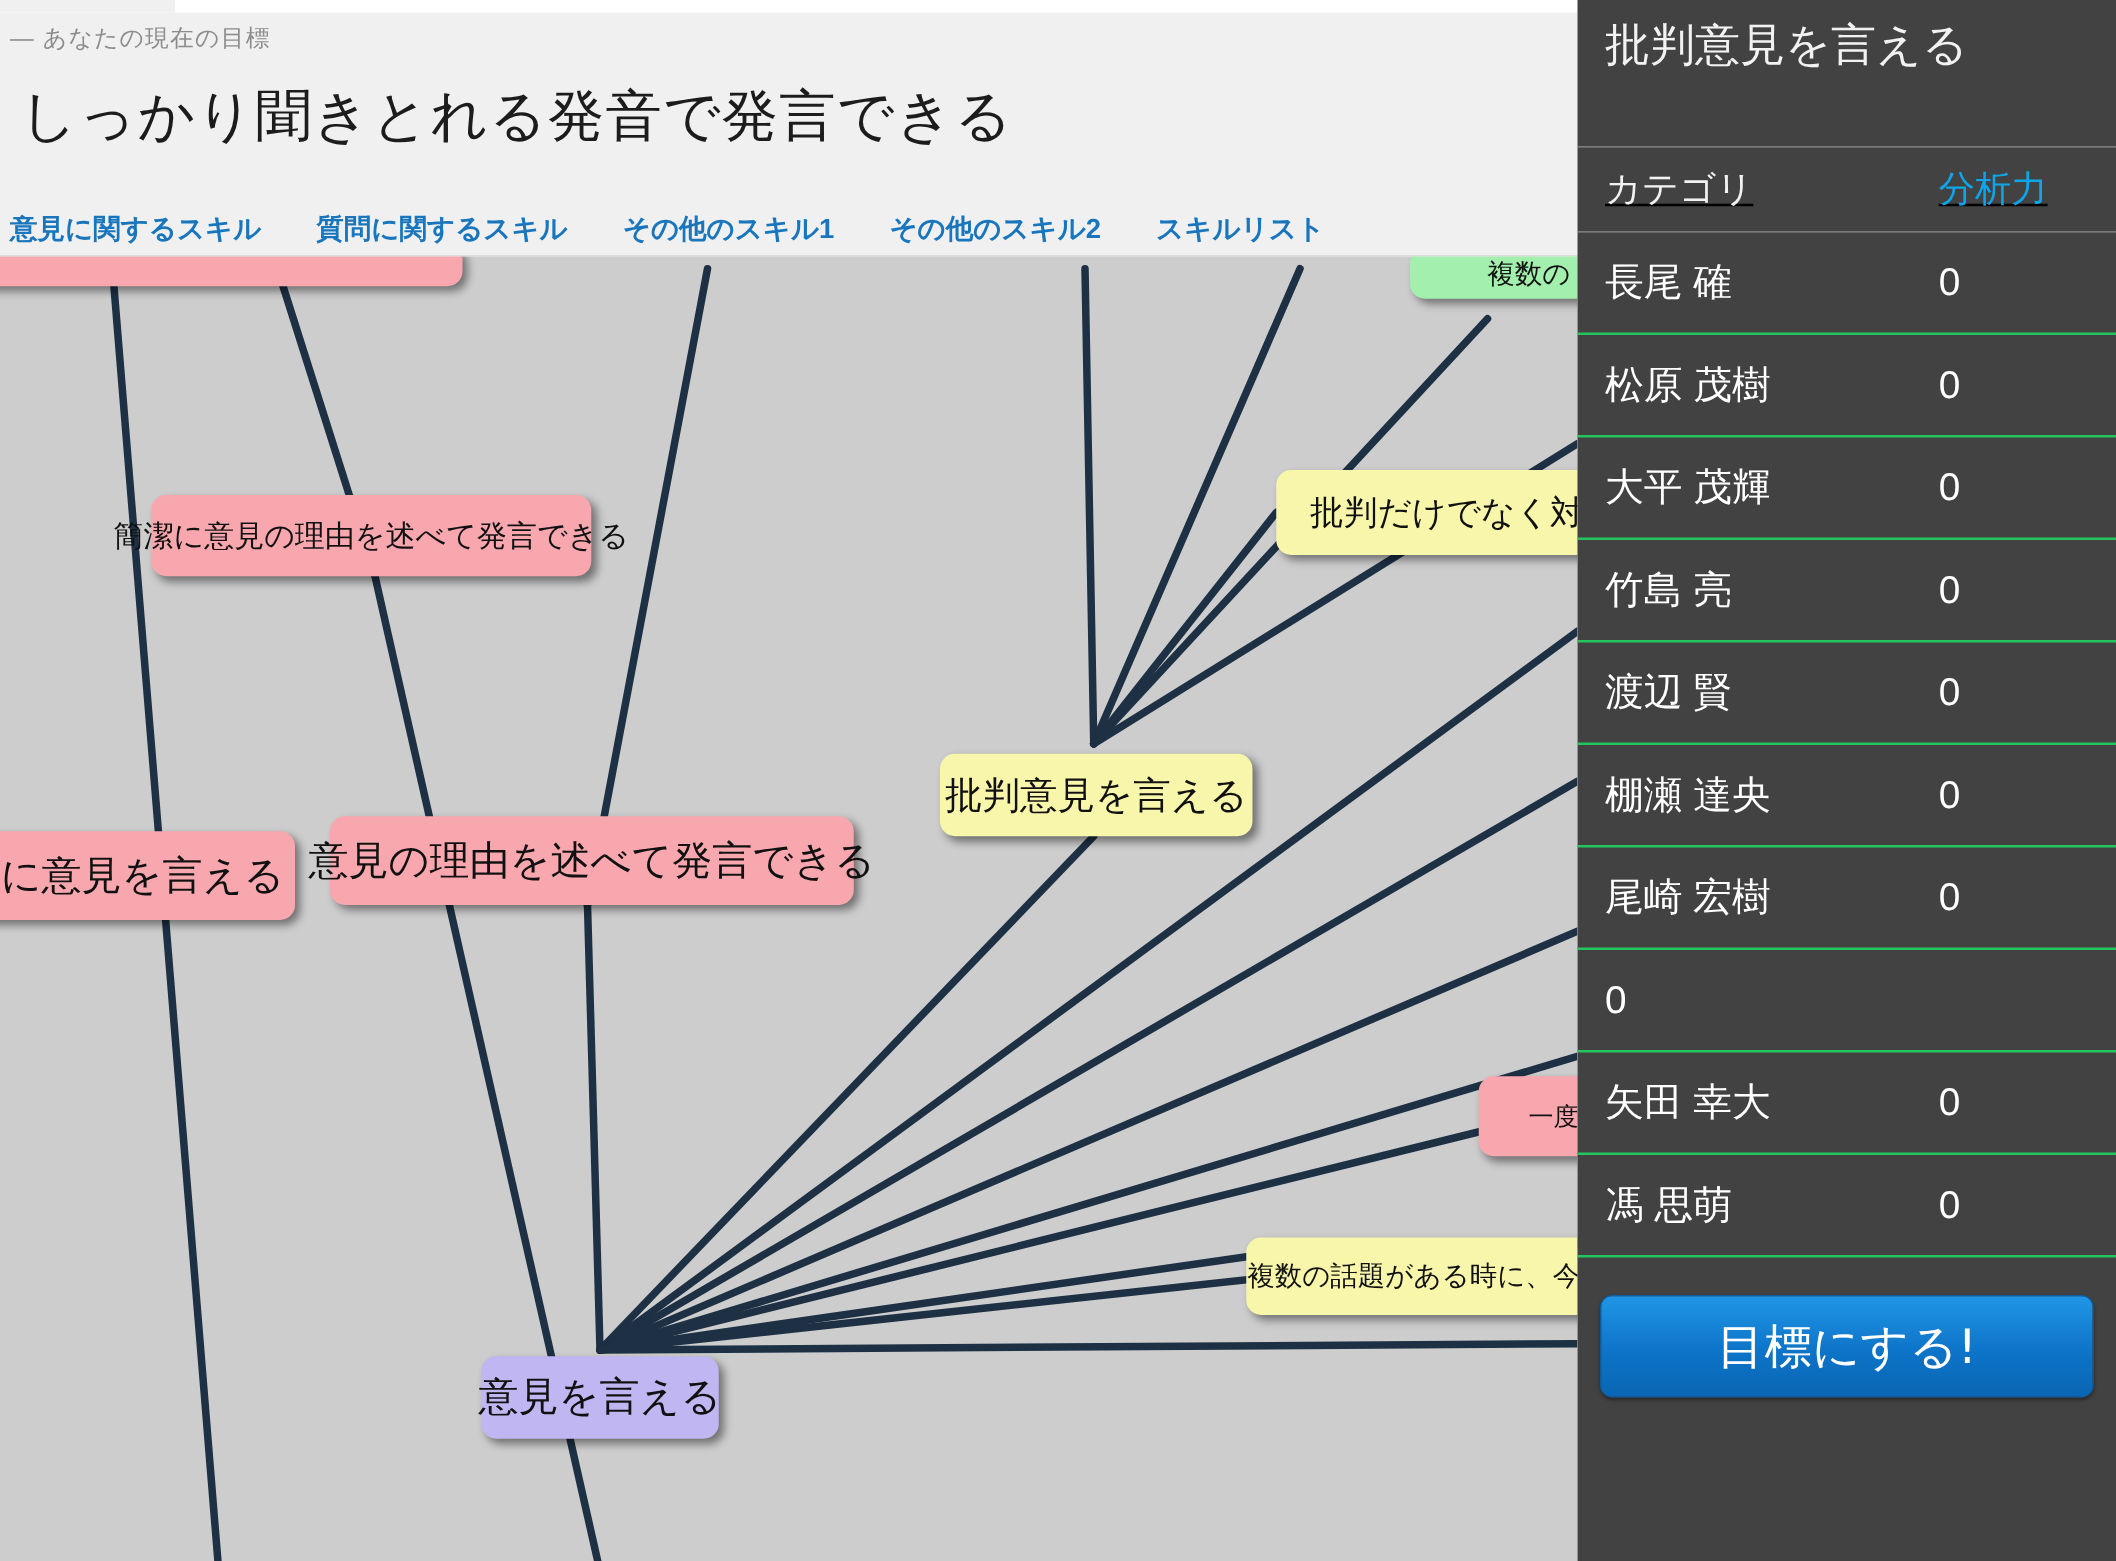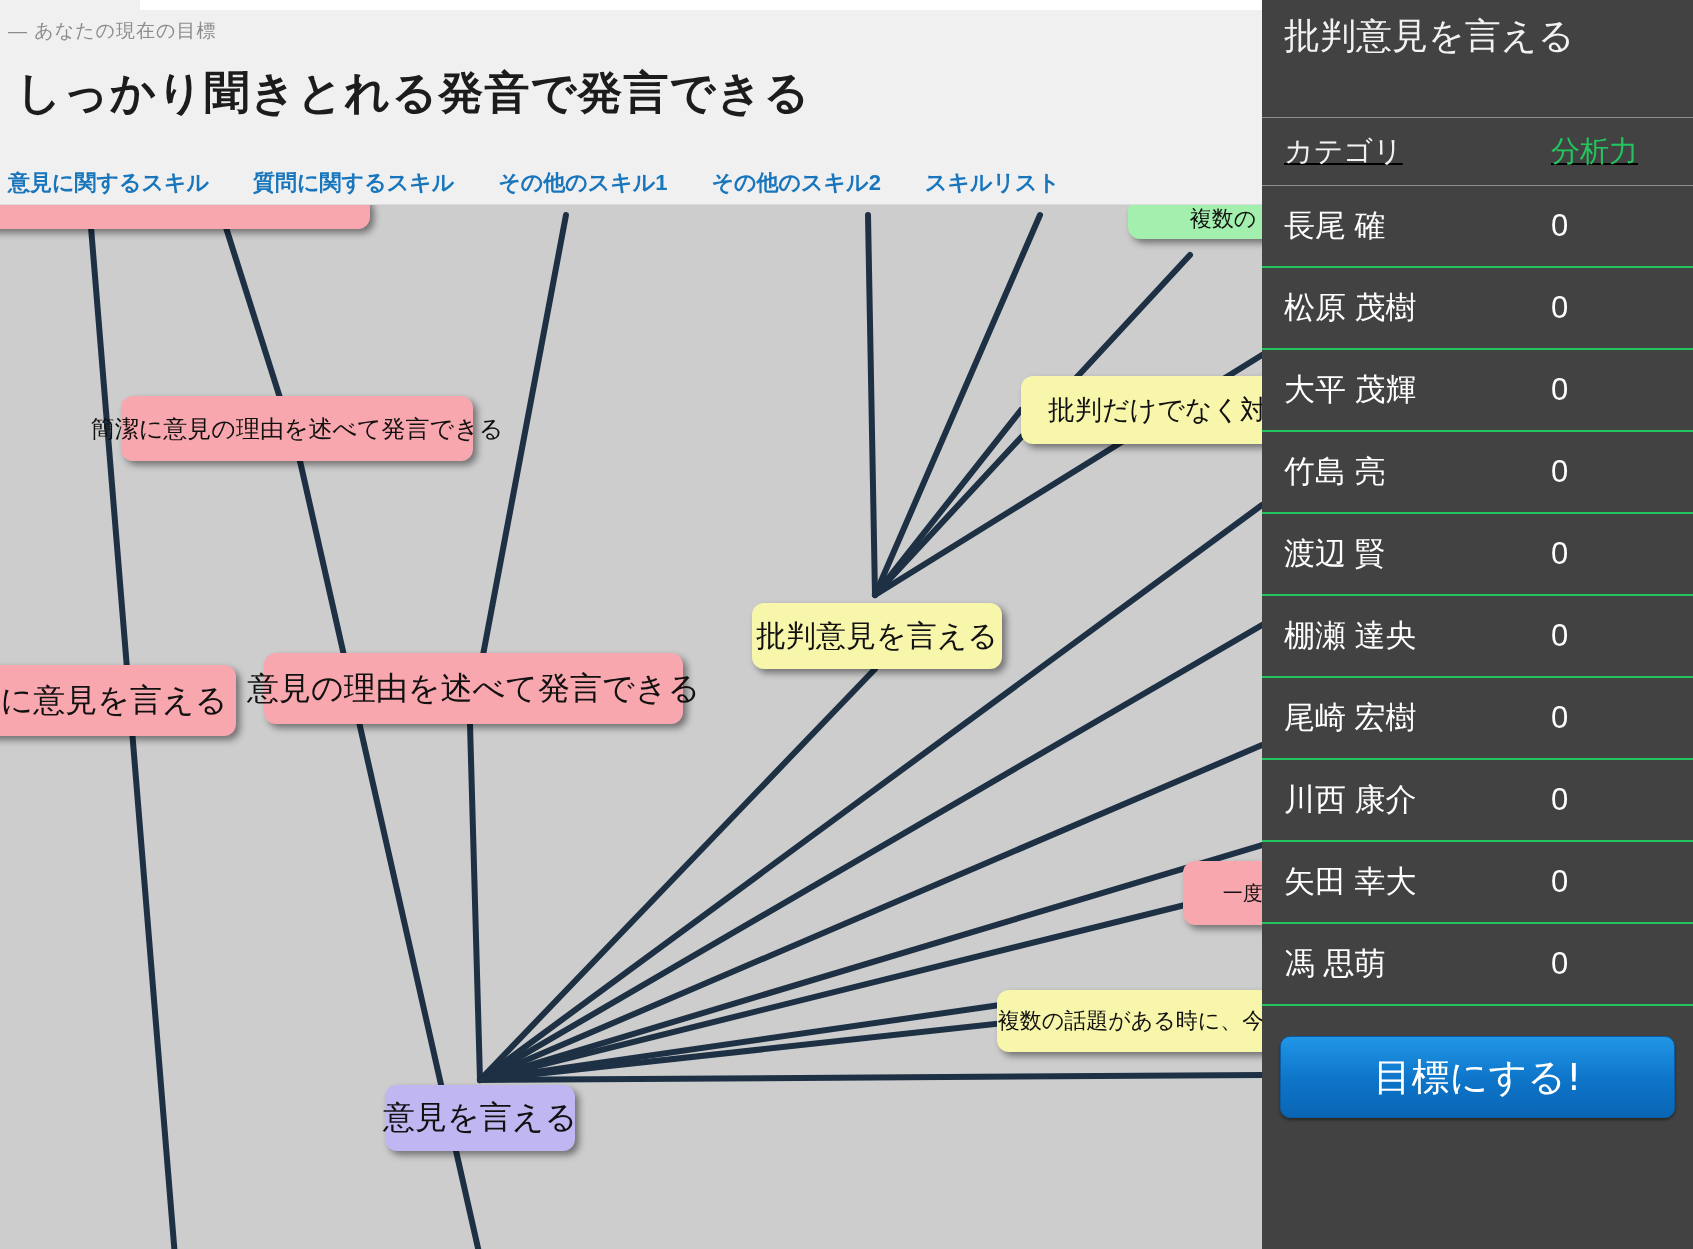--- a/index.html
+++ b/index.html
@@ -28,21 +28,21 @@
     position: absolute; left: 0; top: 0; width: 140px; height: 10px;
     background: #f0f0f0;
   }
   .goal-caption {
     position: absolute; left: 8px; top: 18px;
     font-size: 19px; color: #8c8c8c; letter-spacing: 1px;
     white-space: nowrap;
   }
   .goal-title {
     position: absolute; left: 16px; top: 63px;
-    font-size: 45px; font-weight: bold; color: #1c1c1c;
+    font-size: 45px; font-weight: normal; color: #1c1c1c;
     letter-spacing: 1px; white-space: nowrap;
   }
   .navlinks {
     position: absolute; left: 8px; top: 168px;
     display: flex; align-items: center; font-weight: bold;
   }
   .navlink {
     font-size: 22px; color: #1976bc; text-decoration: none;
     white-space: nowrap; margin-right: 44px; cursor: pointer;
   }
@@ -90,21 +90,21 @@
     display: flex; align-items: center;
     height: 68px;
     border-bottom: 1px solid #8e8e8e;
     padding: 0 22px;
     text-decoration: underline;
   }
   .panel-head-row .col-name {
     flex: 1; color: #f2f2f2; font-size: 29px;
   }
   .panel-head-row .col-score {
-    color: #22c55e; font-size: 29px; width: 120px; text-align: left;
+    color: #0ea5e9; font-size: 29px; width: 120px; text-align: left;
   }
   .panel-row {
     display: flex; align-items: center;
     height: 82px;
     border-bottom: 2px solid #22c55e;
     padding: 0 22px;
     cursor: pointer;
   }
   .panel-row .r-name {
     flex: 1; color: #ffffff; font-size: 31px;
@@ -233,21 +233,20 @@
         </div>
         <div class="panel-row">
           <div class="r-name">棚瀬 達央</div>
           <div class="r-score">0</div>
         </div>
         <div class="panel-row">
           <div class="r-name">尾崎 宏樹</div>
           <div class="r-score">0</div>
         </div>
         <div class="panel-row">
-          <div class="r-name">川西 康介</div>
           <div class="r-score">0</div>
         </div>
         <div class="panel-row">
           <div class="r-name">矢田 幸大</div>
           <div class="r-score">0</div>
         </div>
         <div class="panel-row">
           <div class="r-name">馮 思萌</div>
           <div class="r-score">0</div>
         </div>

